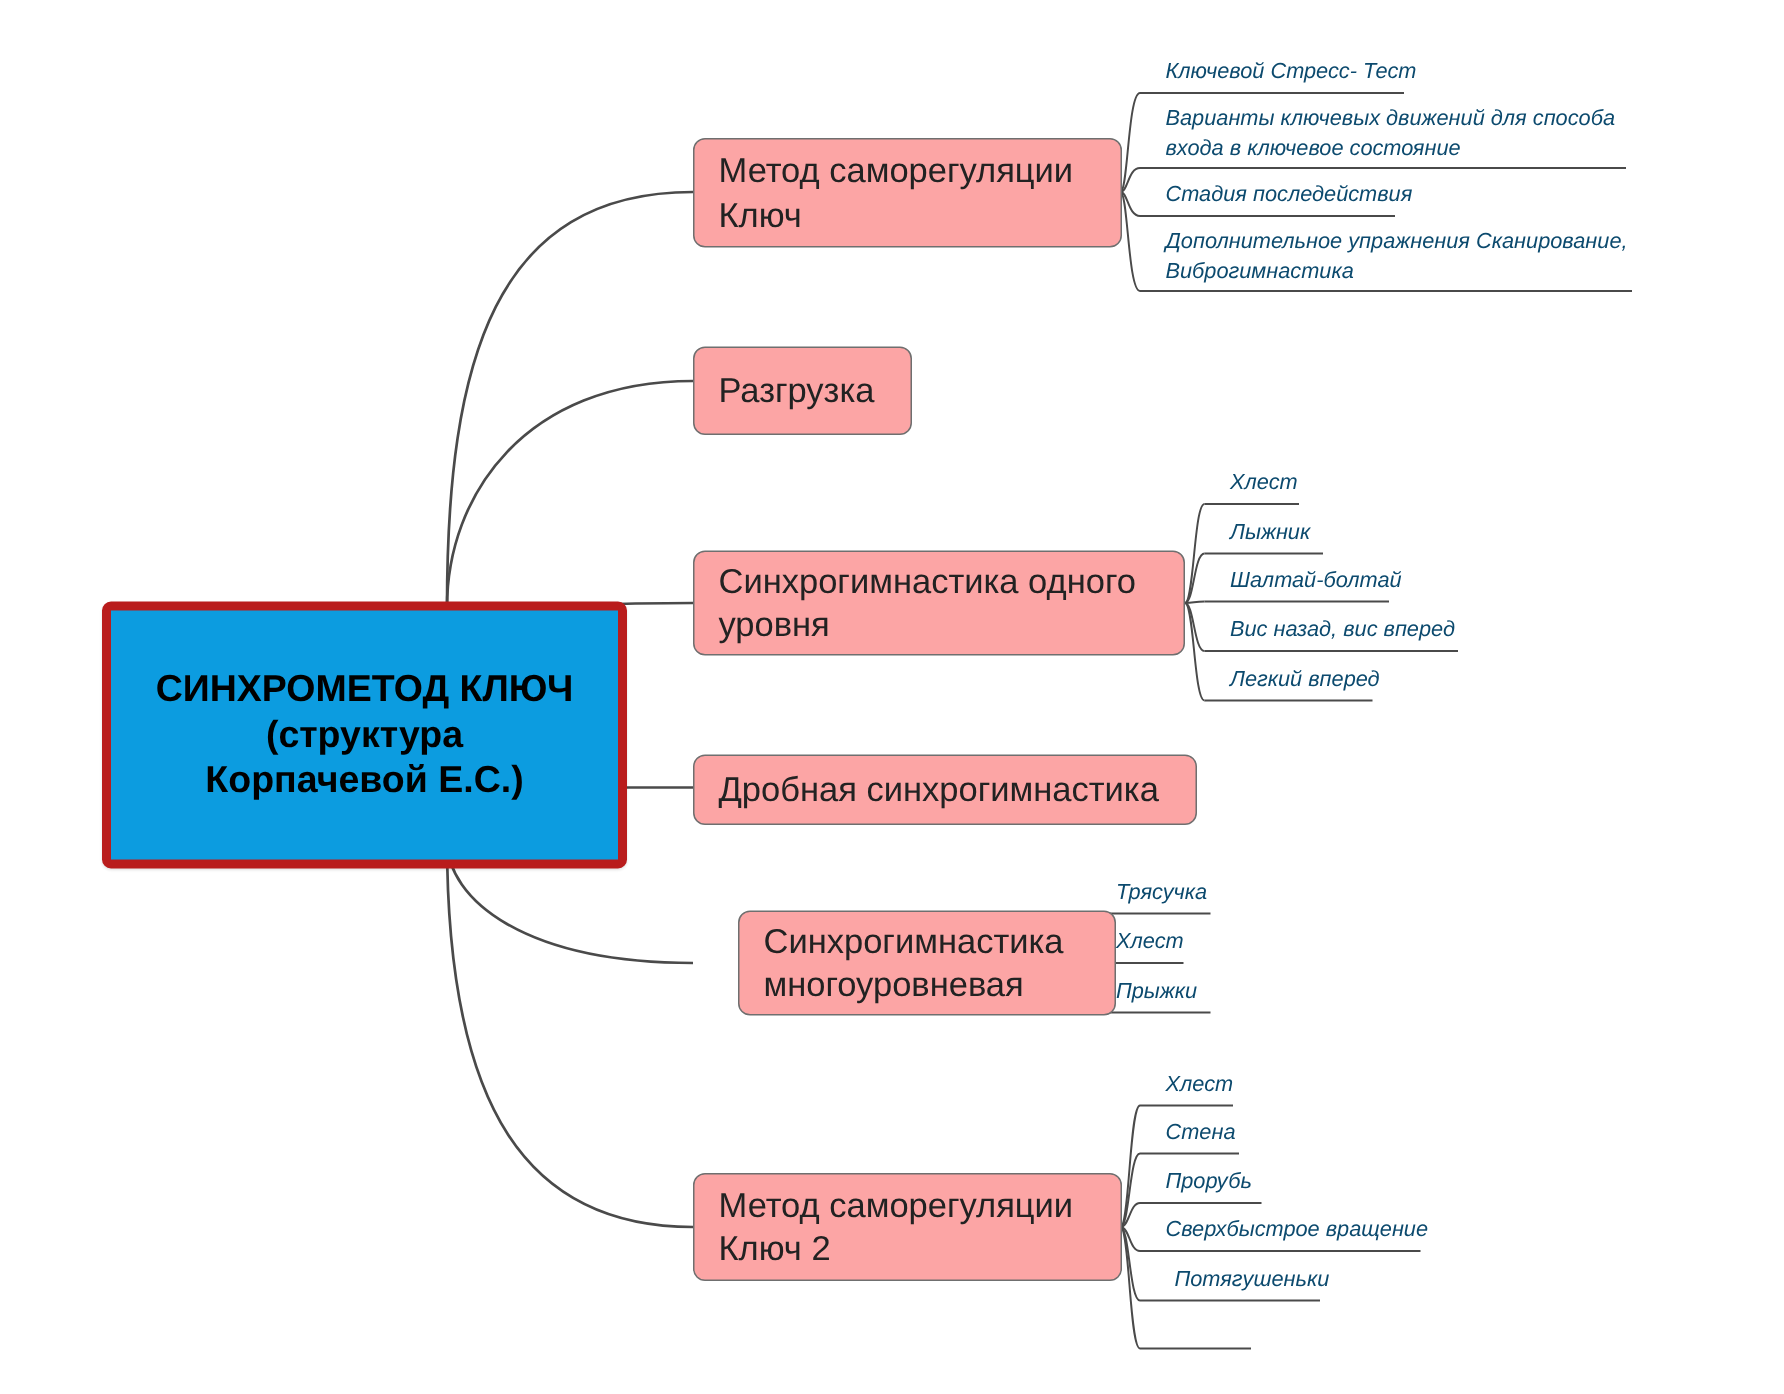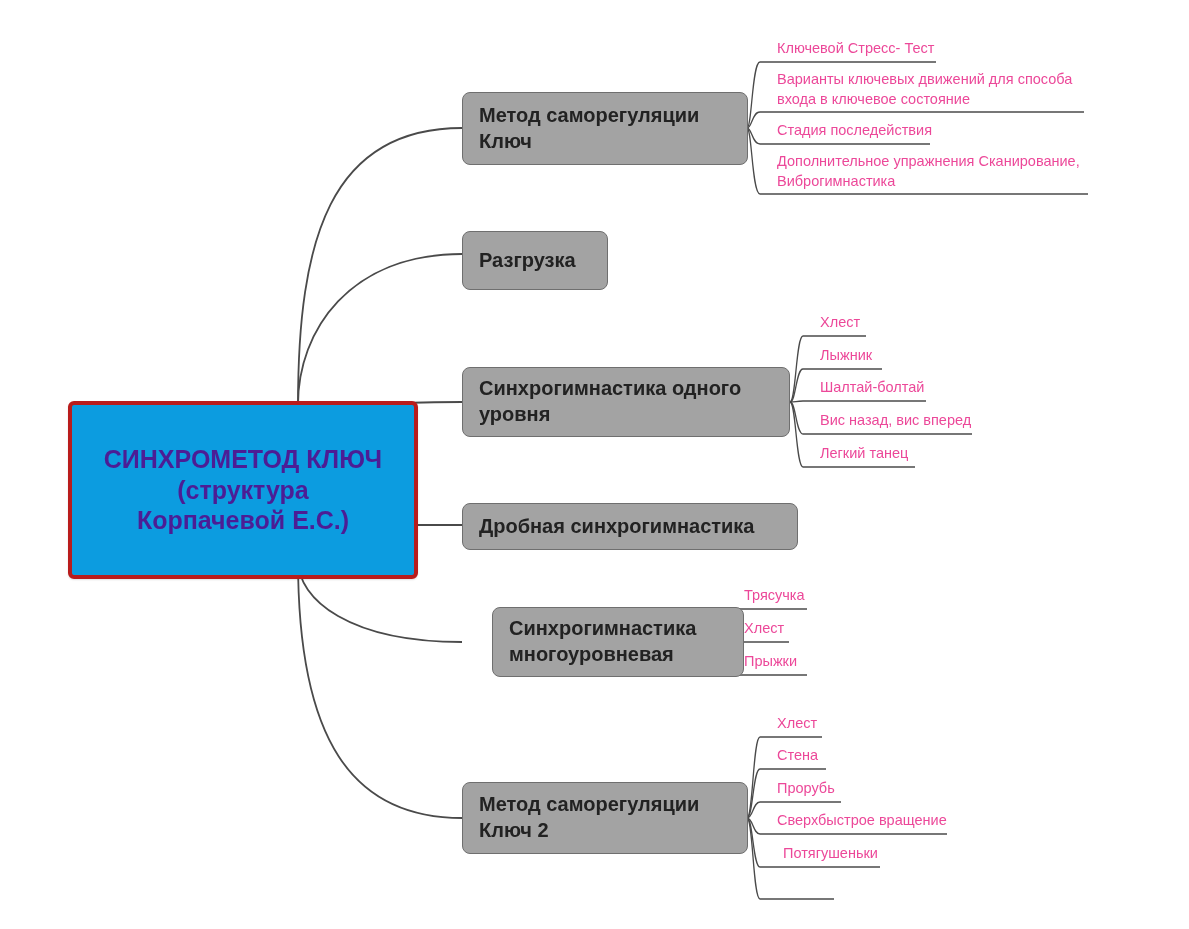--- a/index.html
+++ b/index.html
@@ -26,55 +26,56 @@
     pointer-events: none;
   }
   .node {
     position: absolute;
     box-sizing: border-box;
     display: flex;
     align-items: center;
   }
   .root-node {
     background: #0c9ce0;
-    border: 4px solid #b91c1c;
+    border: 6px solid #b91c1c;
     border-radius: 6px;
-    color: #4c1d95;
+    color: #000000;
     font-weight: bold;
     font-size: 25px;
     line-height: 1.22;
     text-align: center;
     justify-content: center;
     box-shadow: 0 1px 2px rgba(0,0,0,0.12);
   }
   .root-node .root-text {
     width: 100%;
     white-space: pre-line;
   }
   .branch-node {
-    background: #a3a3a3;
+    background: #fca5a5;
     border: 1.6px solid #6f6f6f;
     border-radius: 8px;
     color: #222222;
-    font-weight: bold;
-    font-size: 20px;
+    font-weight: normal;
+    font-size: 23px;
     line-height: 1.28;
     padding: 10px 16px;
   }
   .branch-node .branch-text {
     white-space: pre-line;
   }
   .leaf {
     position: absolute;
-    color: #ec4899;
+    color: #0c4a6e;
     font-size: 14.5px;
     line-height: 1.35;
     white-space: pre-line;
     padding-bottom: 4px;
     box-sizing: border-box;
+    font-style: italic;
   }
 </style>
 </head>
 <body>
 
 <div id="canvas">
 
   <svg class="connectors" viewBox="0 0 1189 929">
     <g fill="none" stroke="#4a4a4a" stroke-width="1.8">
 
@@ -156,21 +157,21 @@
   </div>
 
   <div class="node branch-node" style="left:462px; top:367px; width:328px; height:70px;">
     <div class="branch-text">Синхрогимнастика одного
 уровня</div>
   </div>
   <div class="leaf" style="left:820px; top:313px; width:200px;">Хлест</div>
   <div class="leaf" style="left:820px; top:378px; width:200px;">Шалтай-болтай</div>
   <div class="leaf" style="left:820px; top:346px; width:200px;">Лыжник</div>
   <div class="leaf" style="left:820px; top:411px; width:220px;">Вис назад, вис вперед</div>
-  <div class="leaf" style="left:820px; top:444px; width:200px;">Легкий танец</div>
+  <div class="leaf" style="left:820px; top:444px; width:200px;">Легкий вперед</div>
 
   <div class="node branch-node" style="left:462px; top:503px; width:336px; height:47px;">
     <div class="branch-text">Дробная синхрогимнастика</div>
   </div>
 
   <div class="node branch-node" style="left:462px; top:607px; width:252px; height:70px;margin-left:30px;">
     <div class="branch-text">Синхрогимнастика
 многоуровневая</div>
   </div>
   <div class="leaf" style="left:744px; top:586px; width:160px;">Трясучка</div>

